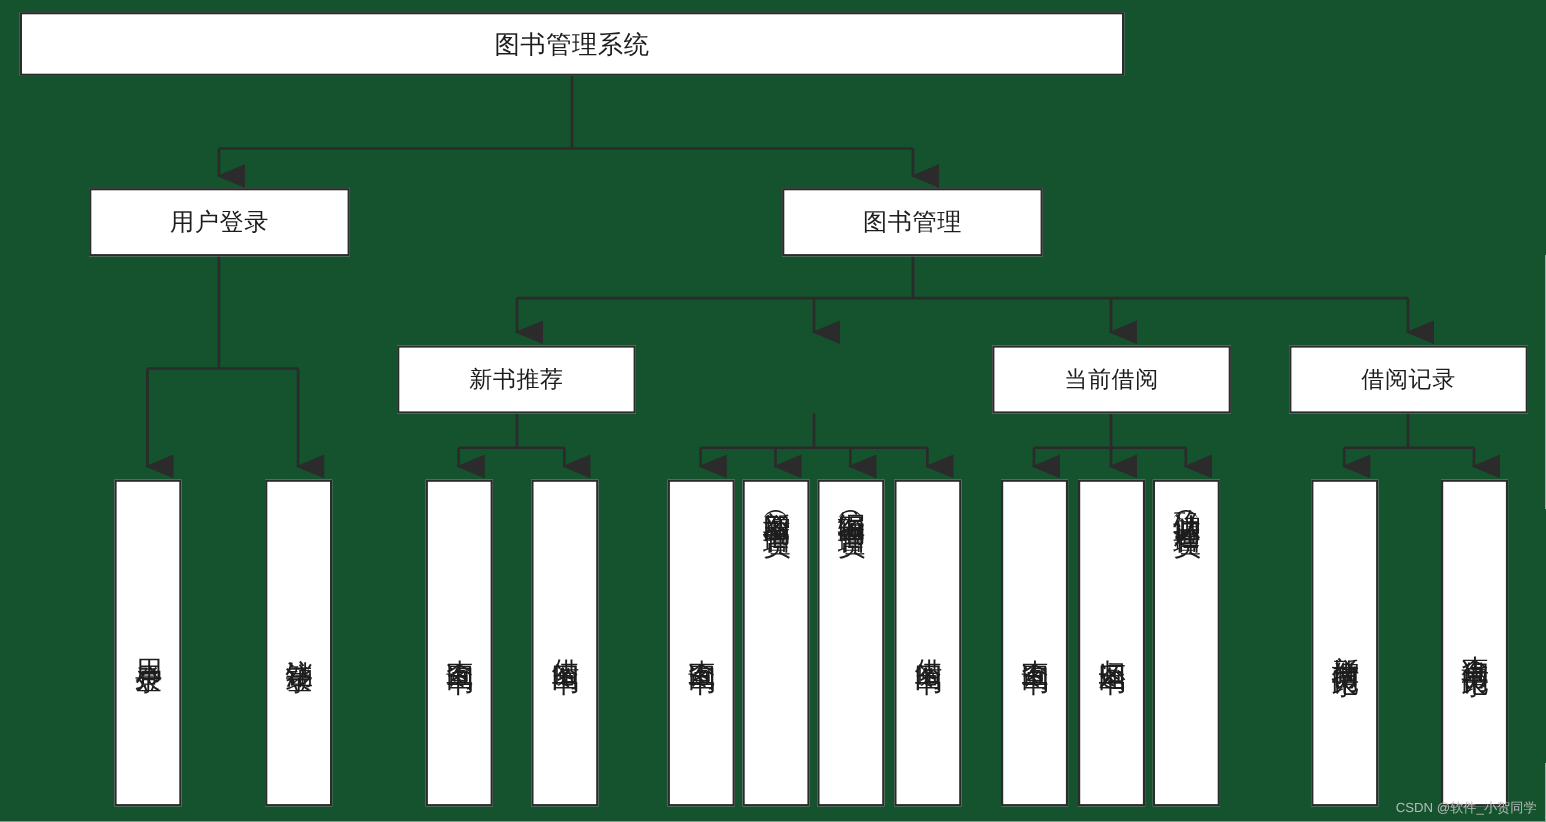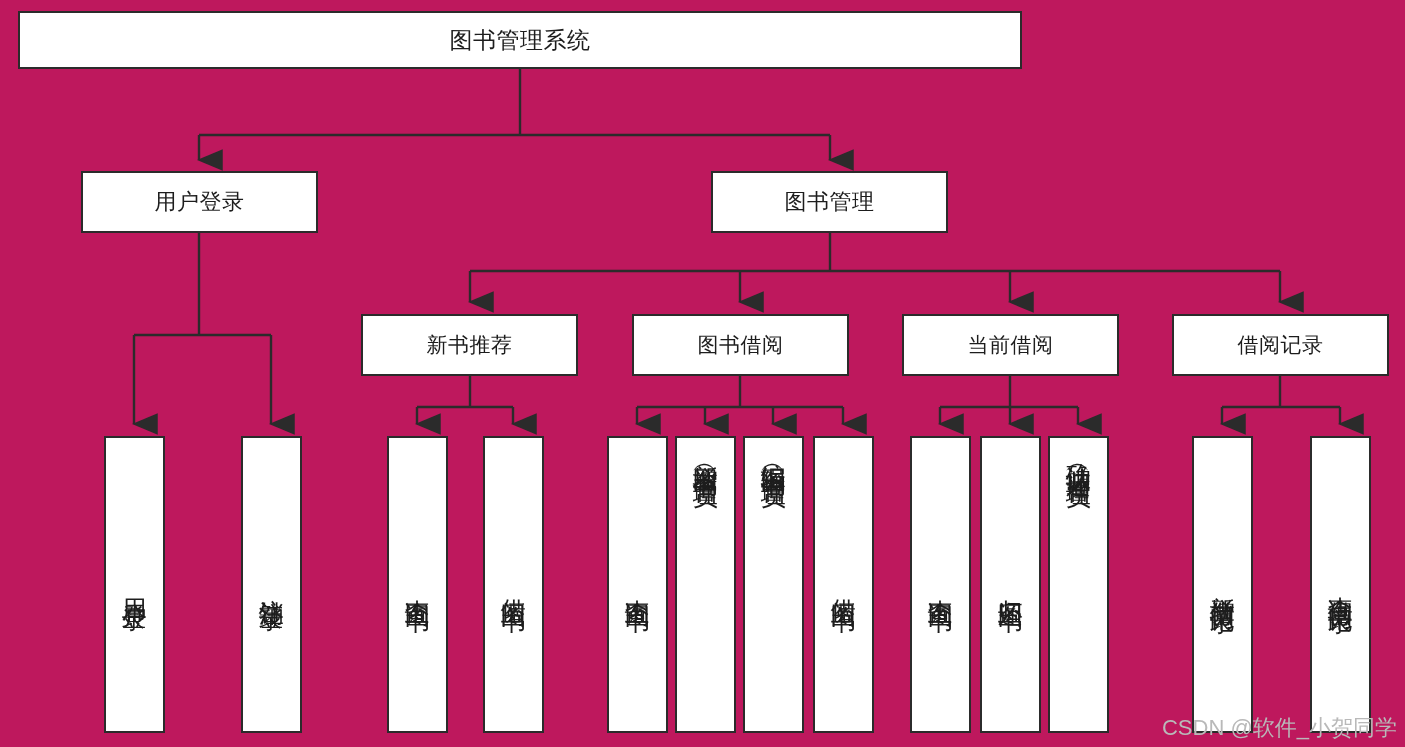--- a/index.html
+++ b/index.html
@@ -8,21 +8,21 @@
     padding: 0;
     background: #ffffff;
   }
   body {
     font-family: "Liberation Sans", "DejaVu Sans", sans-serif;
   }
   #diagram-root {
     position: relative;
     width: 1405px;
     height: 747px;
-    background: #be185d;
+    background: #14532d;
     overflow: hidden;
     text-decoration: underline;
   }
   #diagram-svg {
     position: absolute;
     left: 0;
     top: 0;
     width: 1405px;
     height: 747px;
   }
@@ -67,21 +67,21 @@
     text-orientation: upright;
     font-size: 25px;
     line-height: 1.05;
     letter-spacing: 3px;
     white-space: nowrap;
   }
   #watermark {
     position: absolute;
     right: 8px;
     bottom: 4px;
-    font-size: 22px;
+    font-size: 12px;
     color: #b9b9b9;
     white-space: nowrap;
     pointer-events: none;
     margin-left: 36px;
   }
 </style>
 </head>
 <body>
 
 <div id="diagram-root">
@@ -145,23 +145,20 @@
   <div class="node-box lvl-2" style="left:81px; top:171px; width:237px; height:62px;">
     <span class="node-label">用户登录</span>
   </div>
   <div class="node-box lvl-2" style="left:711px; top:171px; width:237px; height:62px;">
     <span class="node-label">图书管理</span>
   </div>
 
   <div class="node-box lvl-3" style="left:361px; top:314px; width:217px; height:62px;">
     <span class="node-label">新书推荐</span>
   </div>
-  <div class="node-box lvl-3" style="left:632px; top:314px; width:217px; height:62px;">
-    <span class="node-label">图书借阅</span>
-  </div>
   <div class="node-box lvl-3" style="left:1172px; top:314px; width:217px; height:62px;">
     <span class="node-label">借阅记录</span>
   </div>
   <div class="node-box lvl-3" style="left:902px; top:314px; width:217px; height:62px;">
     <span class="node-label">当前借阅</span>
   </div>
 
   <div class="node-box leaf-box" style="left:104px; top:436px; width:61px; height:297px;">
     <span class="node-label">用户登录</span>
   </div>

